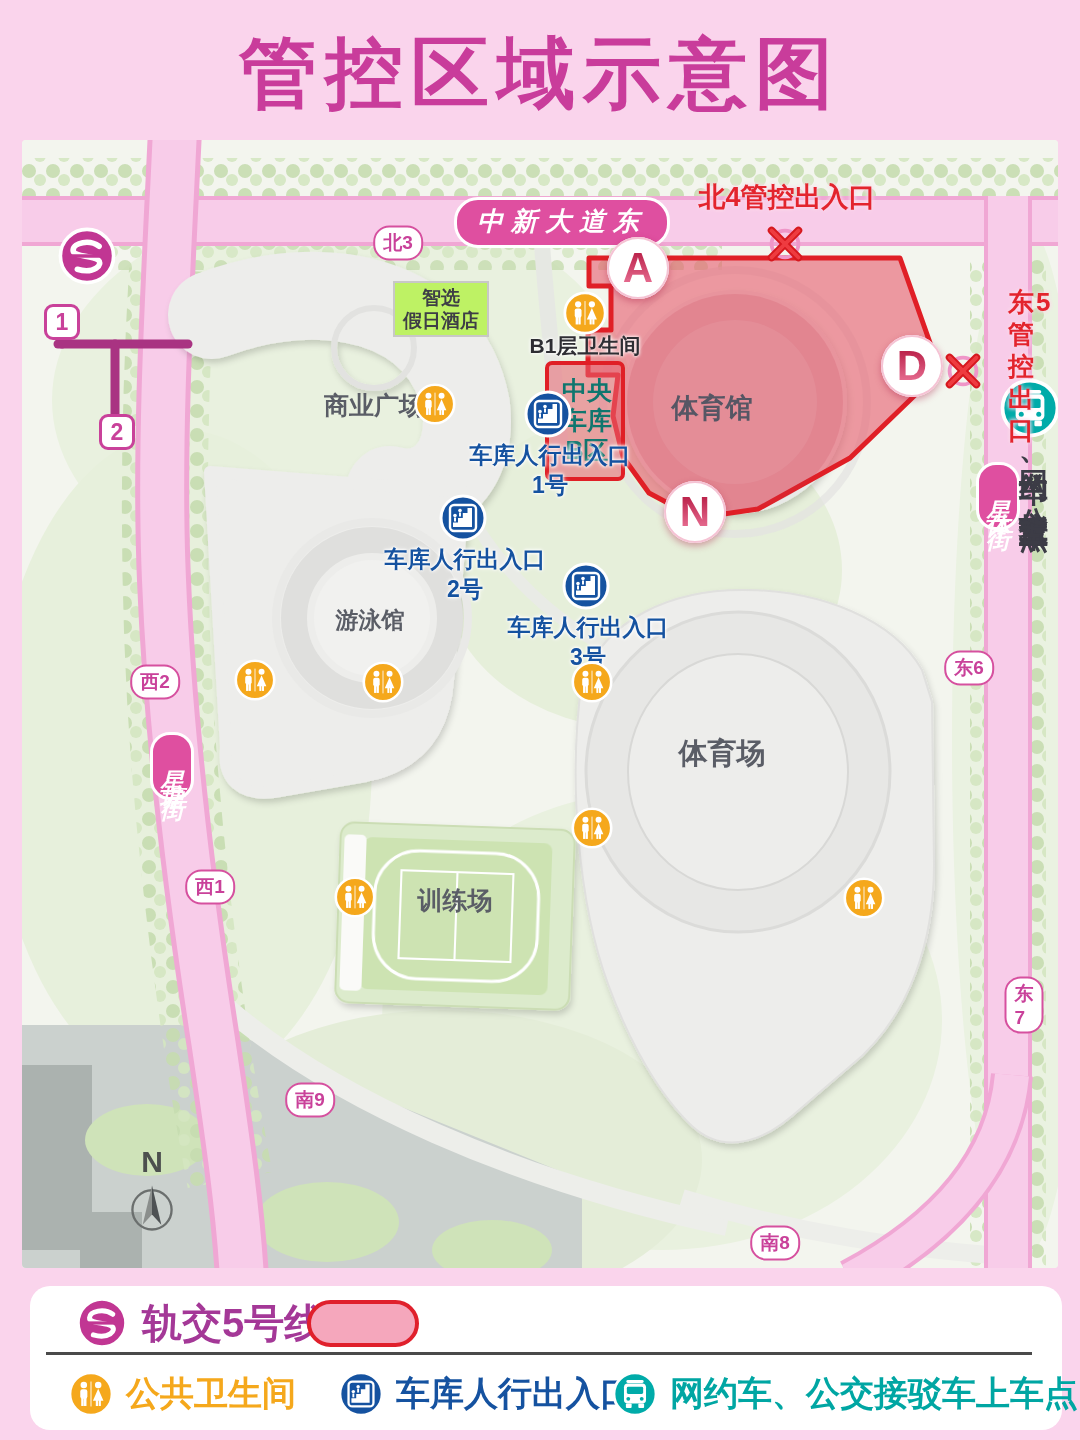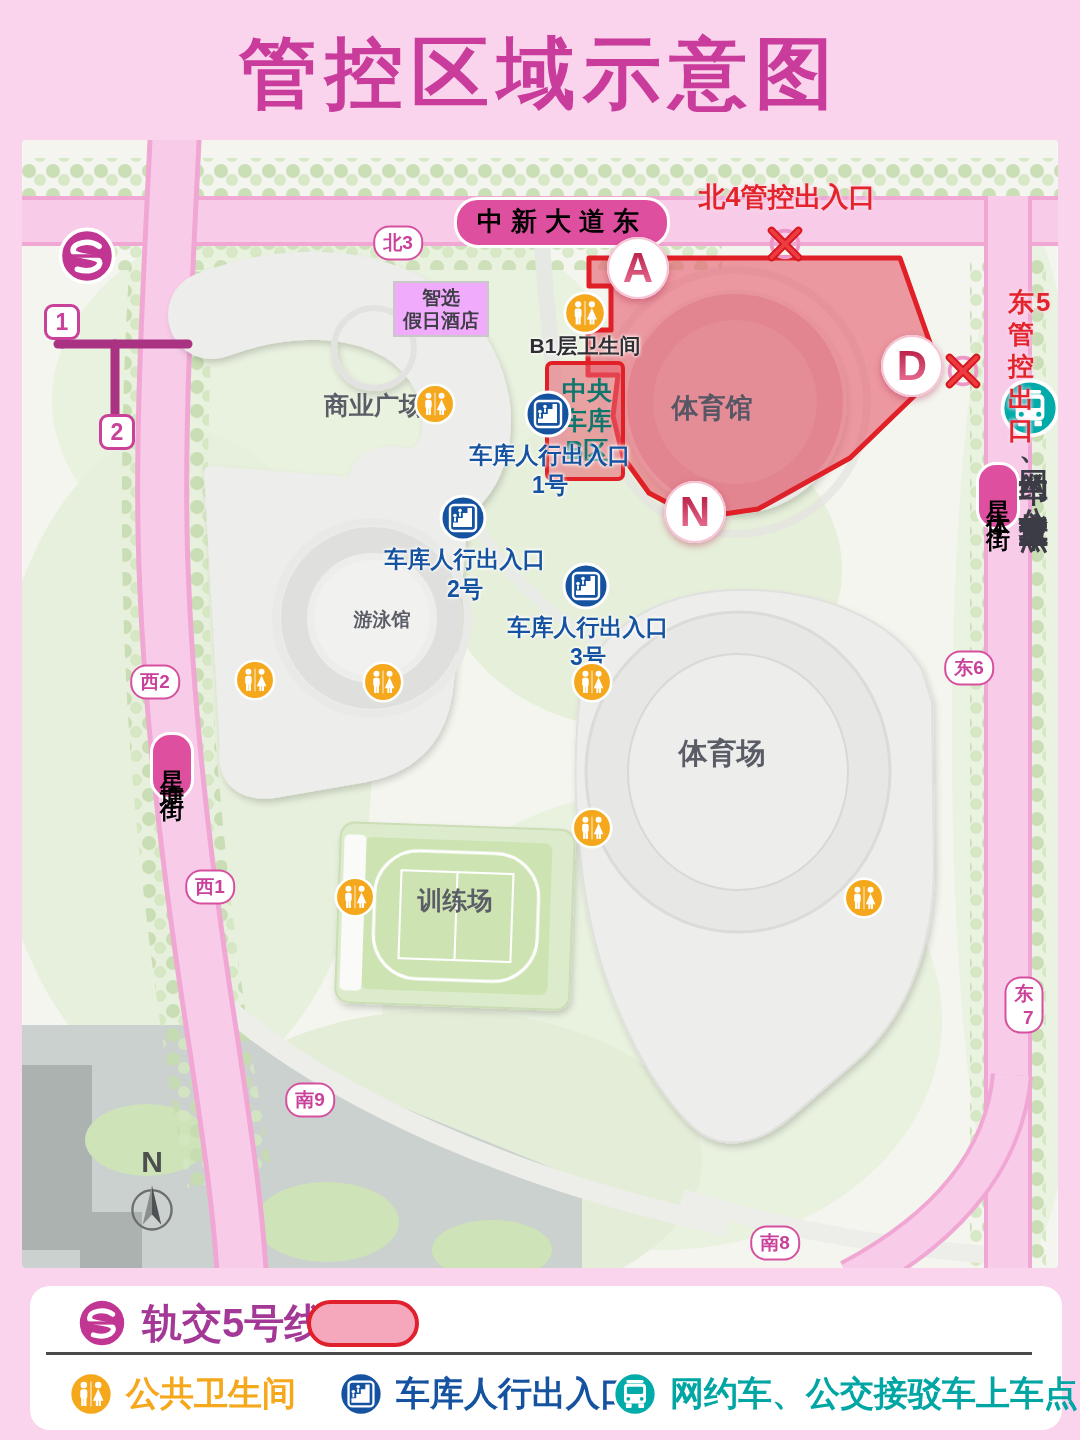--- a/index.html
+++ b/index.html
@@ -20,22 +20,22 @@
 
   
   #map {
     left:22px; top:140px; width:1036px; height:1128px;
     background:#F4F6EF; border-radius:4px; overflow:hidden;
   }
   #map svg.base { position:absolute; left:0; top:0; }
 
   
   .streetpill {
-    background:#DF4FA0; color:#000000; font-weight:800; text-align:right;
-    border:3px solid #fff; border-radius:24px; z-index:5;
+    background:#DF4FA0; color:#ffffff; font-weight:800; text-align:right;
+    border:3px solid #fff; border-radius:24px; z-index:5;font-style:italic;
   }
   .streetpill.h { font-size:26px; letter-spacing:8px; padding:4px 20px 6px; }
   .streetpill.v {
     writing-mode:vertical-rl; font-size:24px; letter-spacing:14px;
     padding:16px 3px 4px; border-radius:20px;
   }
 
   
   .rmark {
     background:#fff; color:#C9419A; border:2.5px solid #D6509F;
@@ -81,21 +81,21 @@
     color:#1552A0; font-weight:900; font-size:23px; line-height:30px;
     text-align:center; transform:translate(-50%,0); z-index:6;
     text-shadow:0 0 3px #fff,0 0 3px #fff,0 0 5px #fff;
   }
 
   
   .icn { position:absolute; transform:translate(-50%,-50%); z-index:6; }
 
   
   #hotel {
-    background:#f0abfc; border:2px solid #C8C8C6; color:#3E3E46;
+    background:#bef264; border:2px solid #C8C8C6; color:#3E3E46;
     font-size:19px; font-weight:700; line-height:23px; text-align:center;
     padding:3px 8px; z-index:5;
   }
 
   
   #b1wc { color:#2E2E33; font-size:21px; font-weight:800; z-index:6;
     transform:translate(-50%,0); white-space:nowrap;
     text-shadow:0 0 3px #fff,0 0 4px #fff; }
 
   
@@ -288,21 +288,21 @@
   <div class="streetpill h abs" style="left:432px; top:57px;">中新大道东</div>
   <div class="streetpill v abs" style="left:128px; top:592px;">星塘街</div>
   <div class="streetpill v abs" style="left:954px; top:322px;">星体街</div>
 
   <div class="rmark abs" style="left:376px; top:103px;">北3</div>
   <div class="rmark abs" style="left:133px; top:542px;">西2</div>
   <div class="rmark abs" style="left:188px; top:747px;">西1</div>
   <div class="rmark abs" style="left:288px; top:960px;">南9</div>
   <div class="rmark abs" style="left:753px; top:1103px;">南8</div>
   <div class="rmark abs" style="left:947px; top:528px;">东6</div>
-  <div class="rmark abs" style="left:1002px; top:865px;text-align:right;">东7</div>
+  <div class="rmark abs" style="left:1002px; top:865px;">东7</div>
 
   <svg class="icn" style="left:65px; top:116px;" width="58" height="58">
       <use href="#icon-slogo"></use>
     </svg>
   <div class="mexit abs" style="left:40px; top:182px;">1</div>
   <div class="mexit abs" style="left:95px; top:292px;">2</div>
 
   <div id="north-gate" class="ctrl-red abs" style="left:765px; top:57px;">北4管控出入口</div>
   <div id="east-exit" class="ctrl-red abs prelines" style="left:986px; top:146px;">东5
 管控
@@ -336,21 +336,21 @@
   <svg class="icn" style="left:563px; top:173px;" width="44" height="44">
       <use href="#icon-wc"></use>
     </svg>
   <div id="b1wc" class="abs" style="left:563px; top:192px;">B1层卫生间</div>
 
   <div id="central-garage" class="abs prelines" style="left:565px; top:280px;">中央
 车库
 B区</div>
 
   <div class="blab abs" style="left:352px; top:265px; font-size:25px;">商业广场</div>
-  <div class="blab abs" style="left:360px; top:480px; font-size:19px;">游泳馆</div>
+  <div class="blab abs" style="left:348px; top:480px; font-size:23px;">游泳馆</div>
   <div class="blab abs" style="left:690px; top:268px; font-size:27px; color:#565664;">体育馆</div>
   <div class="blab abs" style="left:700px; top:614px; font-size:29px;">体育场</div>
   <div class="blab abs" style="left:415px; top:760px; font-size:25px;padding-left:36px;">训练场</div>
 
   <svg class="icn" style="left:526px; top:274px;" width="48" height="48">
       <use href="#icon-garage"></use>
     </svg>
   <div class="garlab abs prelines" style="left:528px; top:300px;">车库人行出入口
 1号</div>
 

